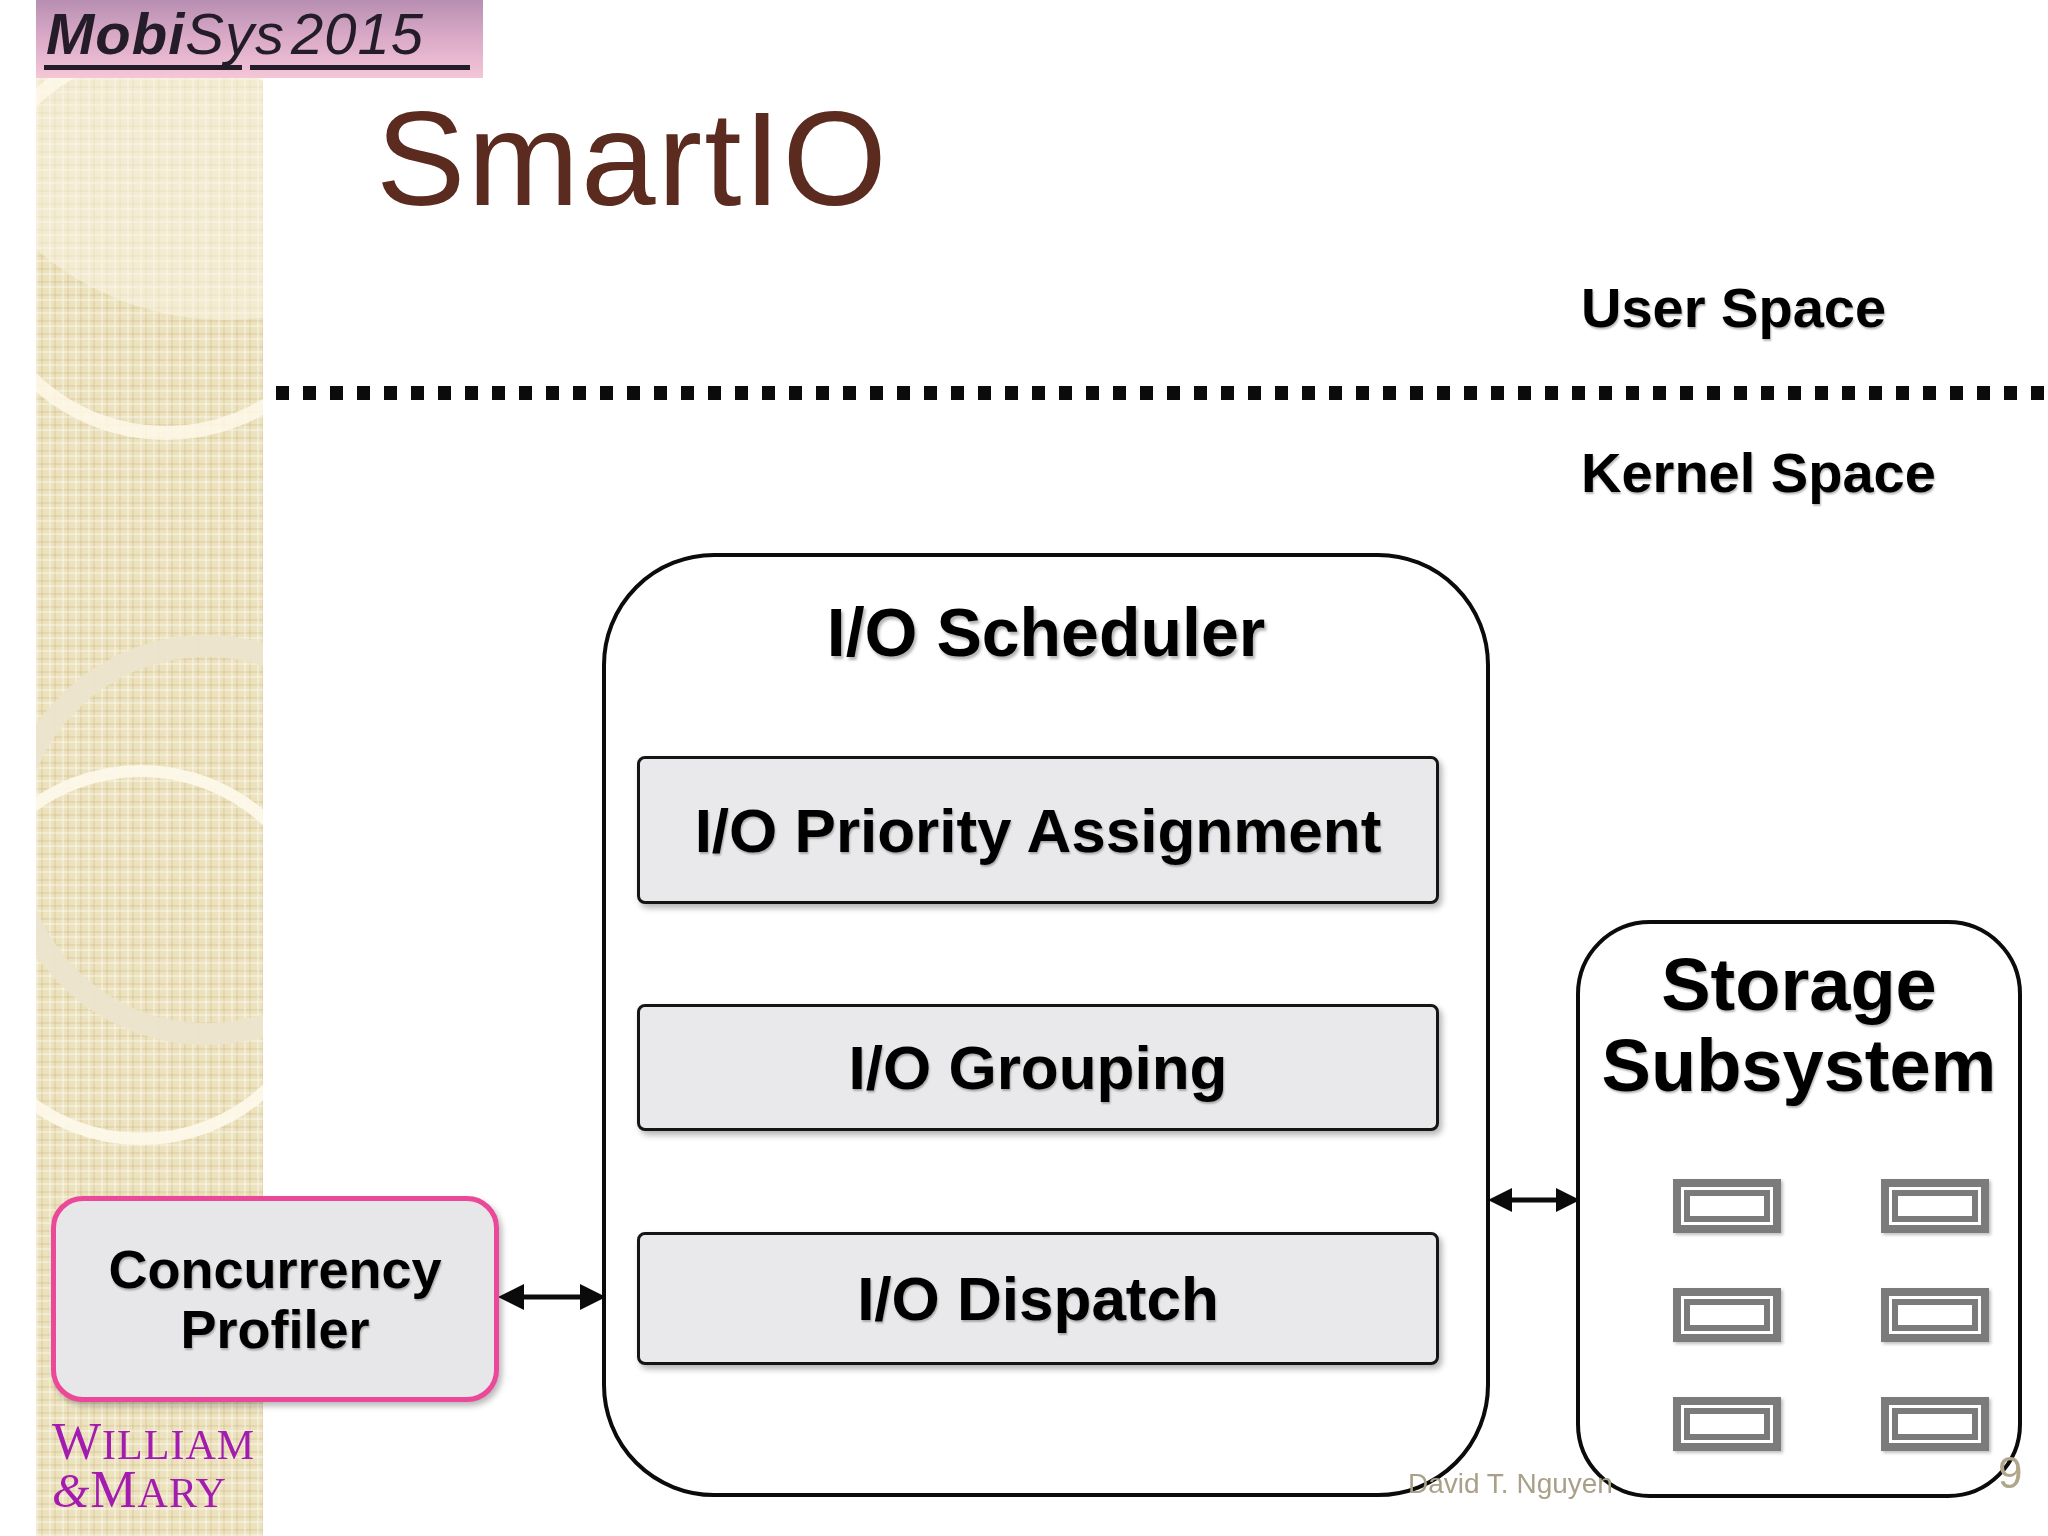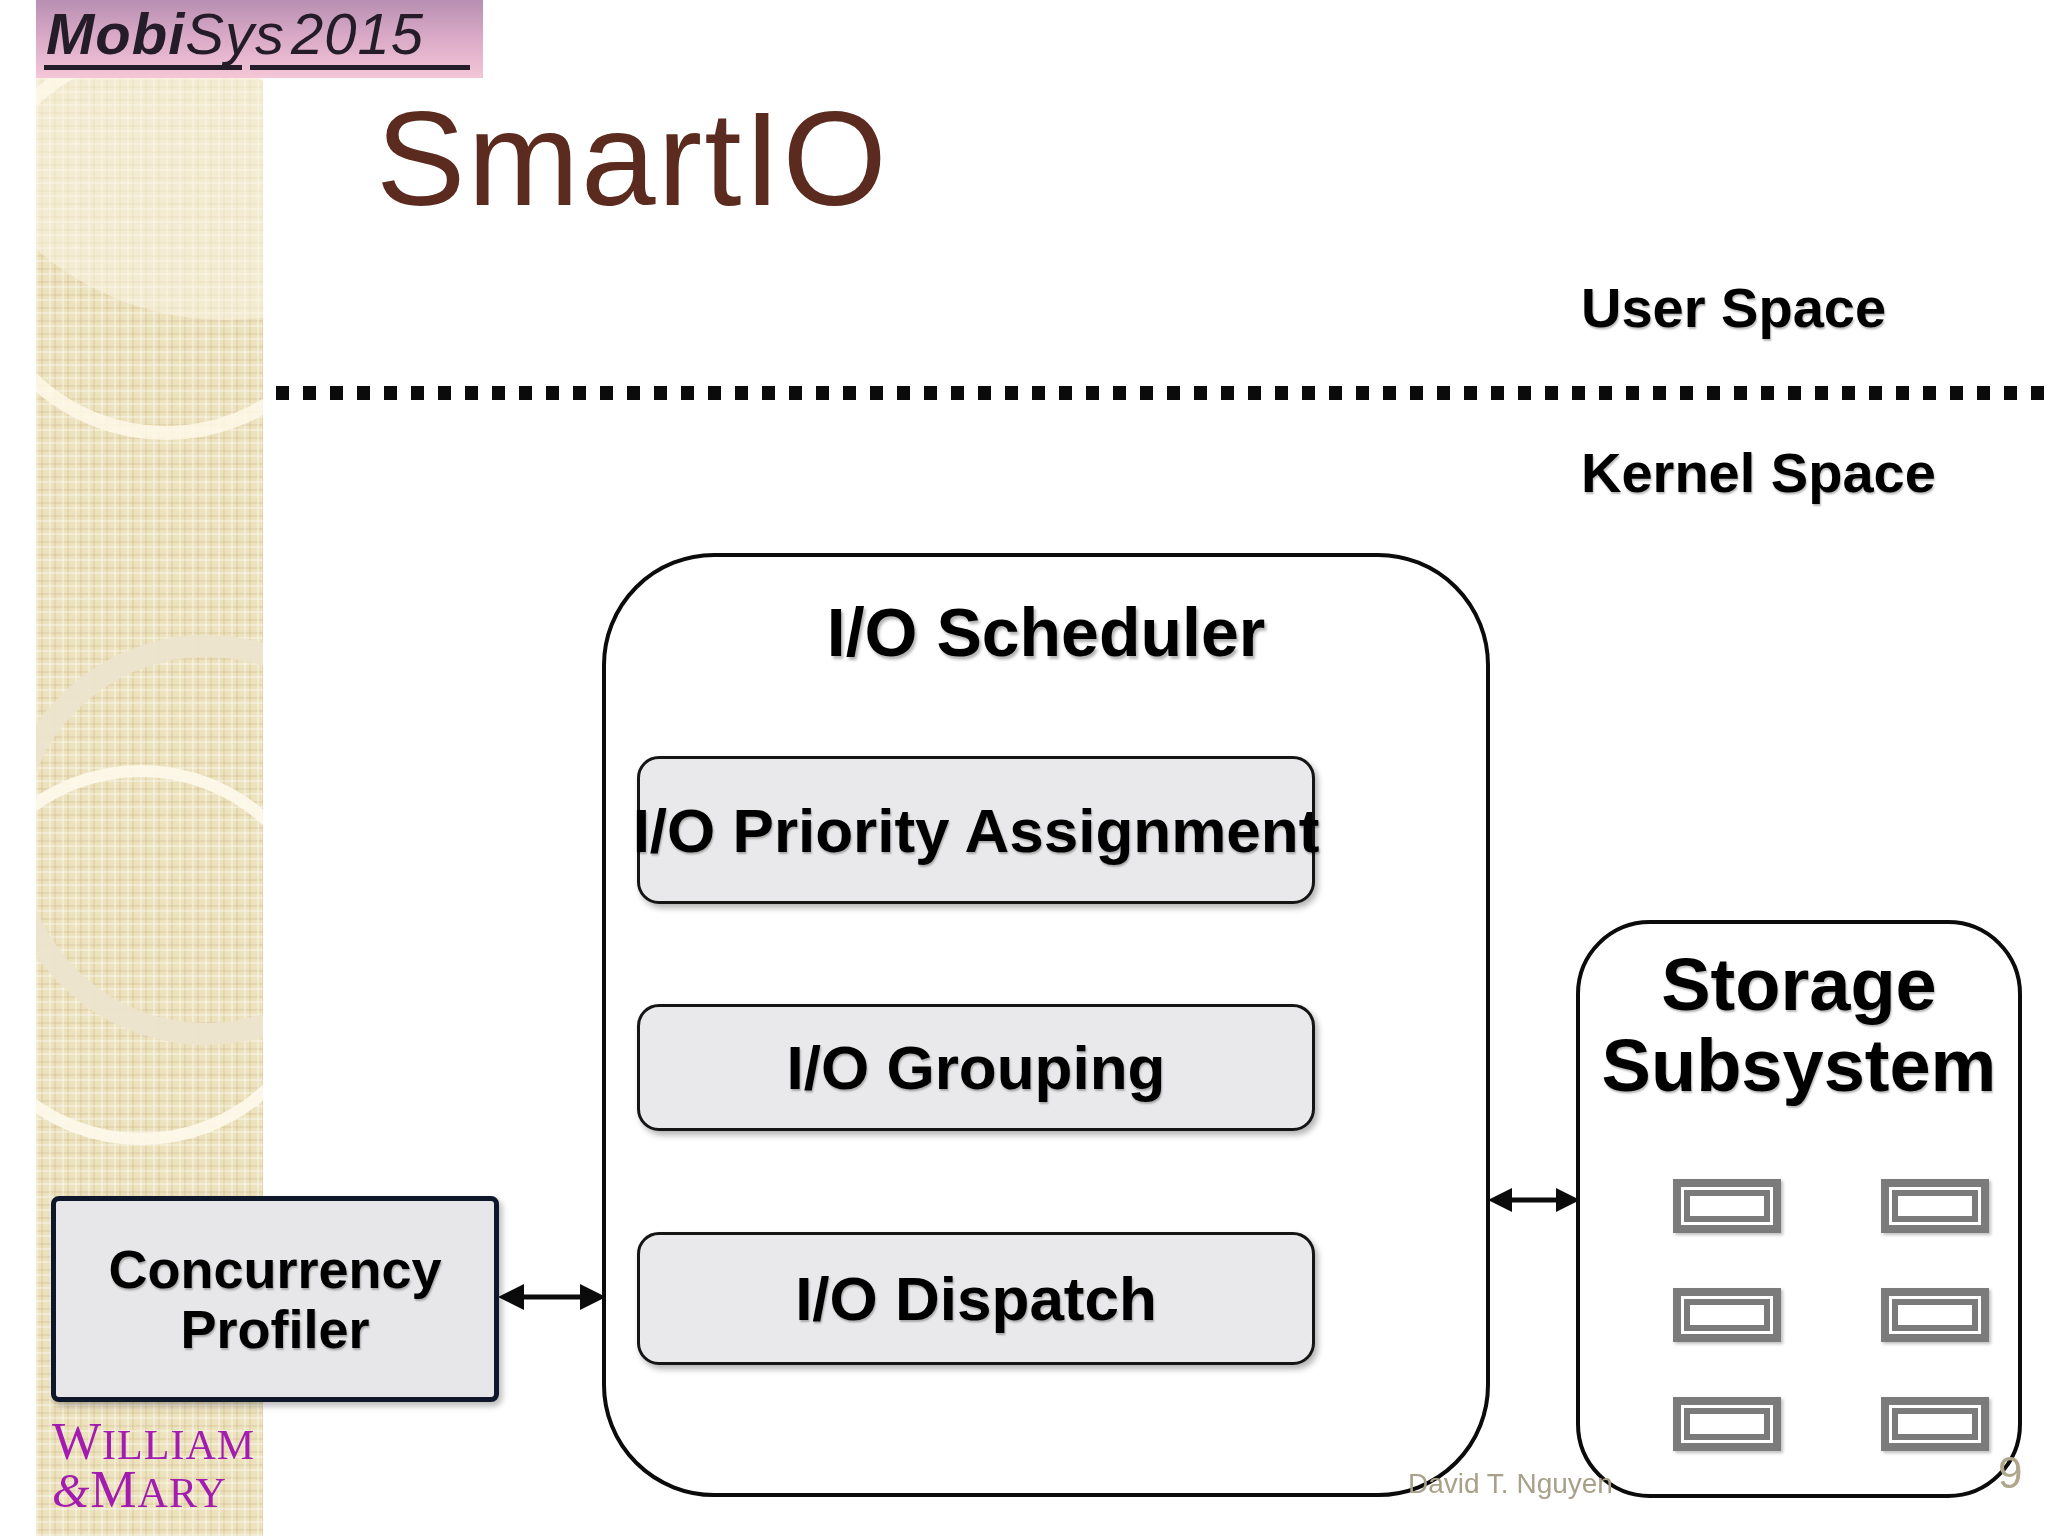--- a/index.html
+++ b/index.html
@@ -47,32 +47,32 @@
   .user-space   { left:1545px; top:275px; }
   .kernel-space { left:1545px; top:440px; }
   .divider { position:absolute; left:240px; top:386px; width:1808px; height:14px;
              background:repeating-linear-gradient(90deg, #0b0b0b 0 13px, transparent 13px 27px); }
 
   
   .scheduler-box { position:absolute; left:566px; top:553px; width:888px; height:944px;
                    background:#fff; border:4px solid #0b0b0b; border-radius:112px; }
   .scheduler-title { position:absolute; left:0; right:0; top:36px; text-align:center;
                      font-size:68px; font-weight:bold; text-shadow:2px 3px 3px rgba(0,0,0,.3); }
-  .module { position:absolute; left:31px; width:678px; background:#E9E8EA;
-            border:3px solid #151515; border-radius:22px;
+  .module { position:absolute; left:31px; width:802px; background:#E9E8EA;
+            border:3px solid #151515; border-radius:8px;
             display:flex; align-items:center; justify-content:center;
             font-size:62px; font-weight:bold; white-space:nowrap;
             box-shadow:3px 4px 6px rgba(0,0,0,.3); text-shadow:1px 2px 2px rgba(0,0,0,.28); }
   .module-priority { top:199px; height:148px; }
   .module-grouping { top:447px; height:127px; }
   .module-dispatch { top:675px; height:133px; }
 
   
   .profiler-box { position:absolute; left:15px; top:1196px; width:448px; height:206px;
-                  background:#E7E6E8; border:5px solid #0f172a; border-radius:8px;
+                  background:#E7E6E8; border:5px solid #ec4899; border-radius:32px;
                   display:flex; align-items:center; justify-content:center; text-align:center;
                   font-size:54px; font-weight:bold; line-height:1.12; padding:0 34px;
                   box-shadow:3px 4px 6px rgba(0,0,0,.28); text-shadow:1px 2px 2px rgba(0,0,0,.28); z-index:4; }
 
   
   .storage-box { position:absolute; left:1540px; top:920px; width:446px; height:578px;
                  background:#fff; border:4px solid #0b0b0b; border-radius:74px; }
   .storage-title { position:absolute; left:0; right:0; top:20px; text-align:center;
                    font-size:74px; font-weight:bold; line-height:1.1;
                    text-shadow:1px 2px 2px rgba(0,0,0,.28); }

